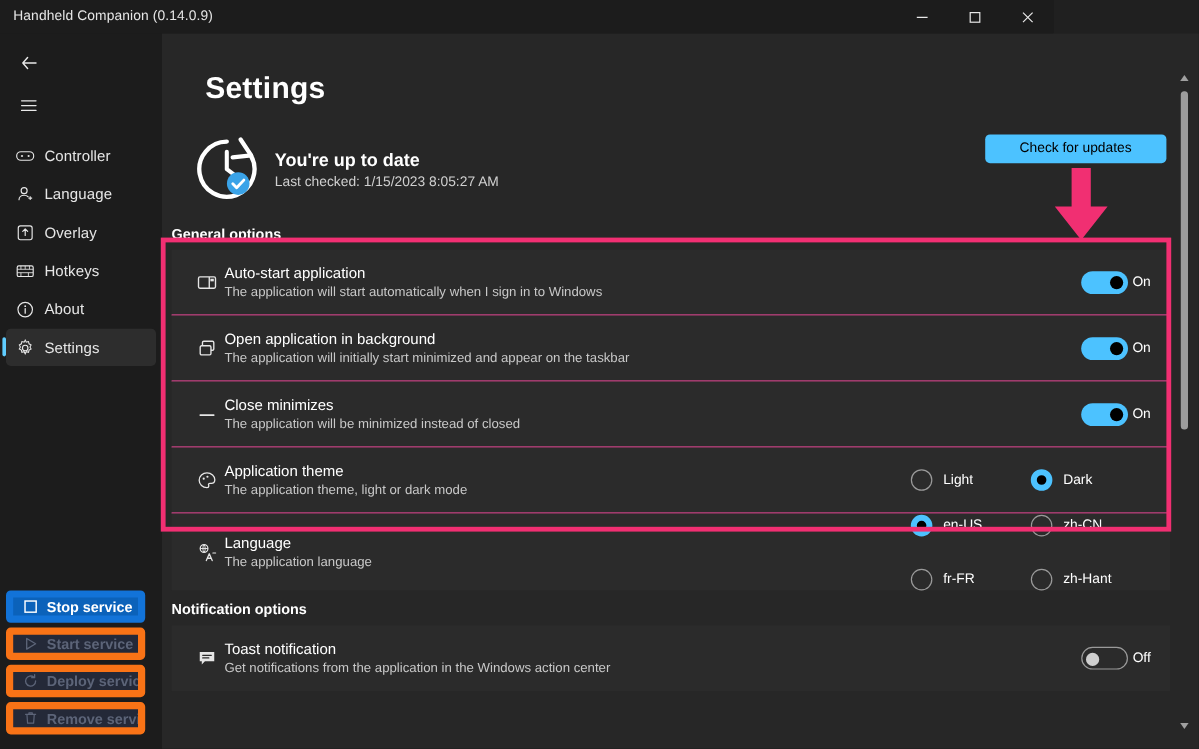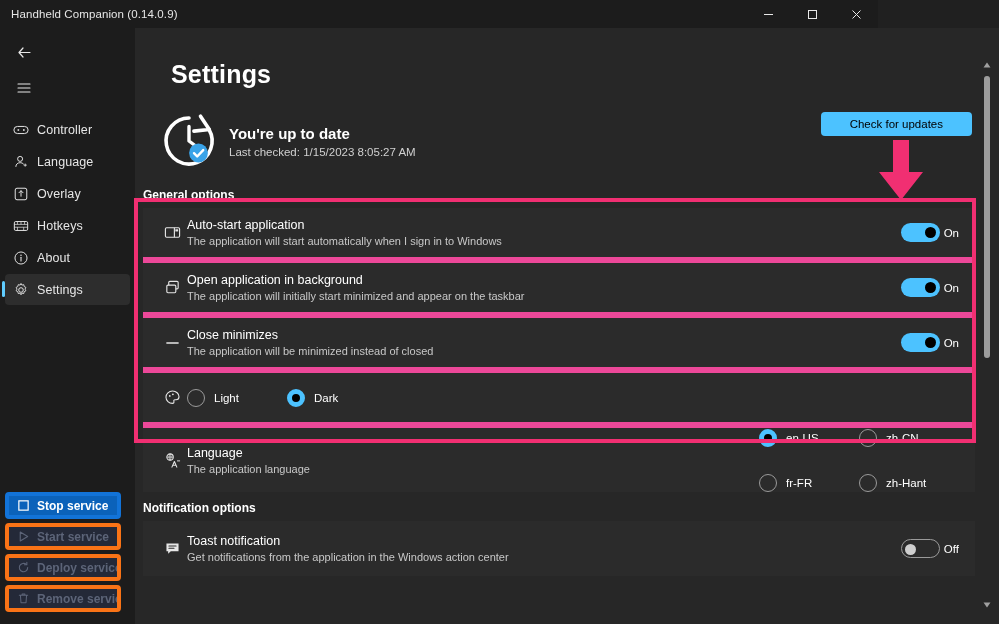--- a/index.html
+++ b/index.html
@@ -75,21 +75,21 @@
   
   .service-btns {
     position: absolute; bottom: 8px; left: 5px;
     width: 116px;
   }
   .svc-btn {
     height: 27px; margin-bottom: 4px;
     border-radius: 4px;
     display: flex; align-items: center;
     background: #242938;
-    border: 4px solid #f97316;
+    border: 6px solid #f97316;
     overflow: hidden;
     white-space: nowrap;
   }
   .svc-btn.active {
     background: #0b62ba; border-color: #1273d8;
   }
   .svc-btn .svc-icon {
     width: 28px; flex: 0 0 28px;
     display: flex; align-items: center; justify-content: center;
   }
@@ -137,21 +137,21 @@
     margin: 9px 0 6px 8px;
   }
 
   .settings-group { margin: 0 24px 0 8px; }
 
   .setting-row {
     background: #2b2b2b;
     display: flex; align-items: center;
     min-height: 55px;
     padding: 0 16px 0 14px;
-    border-bottom: 6px solid #ec4899;
+    border-bottom: 1px solid #ec4899;
   }
   .setting-row.tall { min-height: 64px; }
   .setting-row:last-child { border-bottom: none; }
   .row-icon {
     width: 30px; flex: 0 0 30px;
     display: flex; align-items: center; justify-content: center;
     color: #e6e6e6;
   }
   .row-text { flex: 1 1 auto; }
   .row-title { font-size: 12.5px; color: #ffffff; }
@@ -460,20 +460,24 @@
         </span>
       </div>
 
       <div class="setting-row">
         <span class="row-icon">
           <svg width="17" height="17" viewBox="0 0 18 18">
             <path d="M9 2.2c-3.8 0-6.9 2.9-6.9 6.5 0 3.6 3.1 6.5 6.9 6.5 1 0 1.6-.6 1.6-1.4 0-.5-.3-.8-.3-1.3 0-.7.5-1.1 1.2-1.1h1.3c2 0 3.1-1.3 3.1-3.2 0-3.2-3-6-6.9-6z" fill="none" stroke="currentColor" stroke-width="1.15"></path>
             <circle cx="6.1" cy="7.3" r=".95" fill="currentColor"></circle>
             <circle cx="9.4" cy="5.6" r=".95" fill="currentColor"></circle>
           </svg>
+        </span>
+        <span class="row-text">
+          <div class="row-title">Application theme</div>
+          <div class="row-desc">The application theme, light or dark mode</div>
         </span>
         <span class="row-control theme-controls">
           <span class="radio-item">
             <span class="radio"></span>
             <span class="radio-label">Light</span>
           </span>
           <span class="radio-item">
             <span class="radio checked"></span>
             <span class="radio-label">Dark</span>
           </span>

